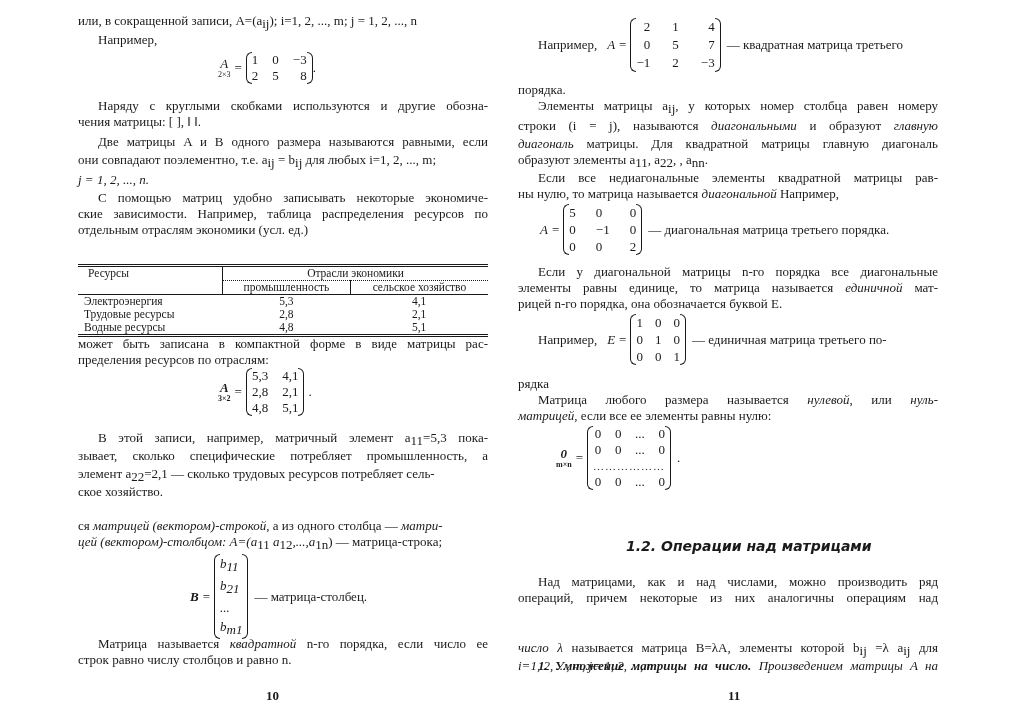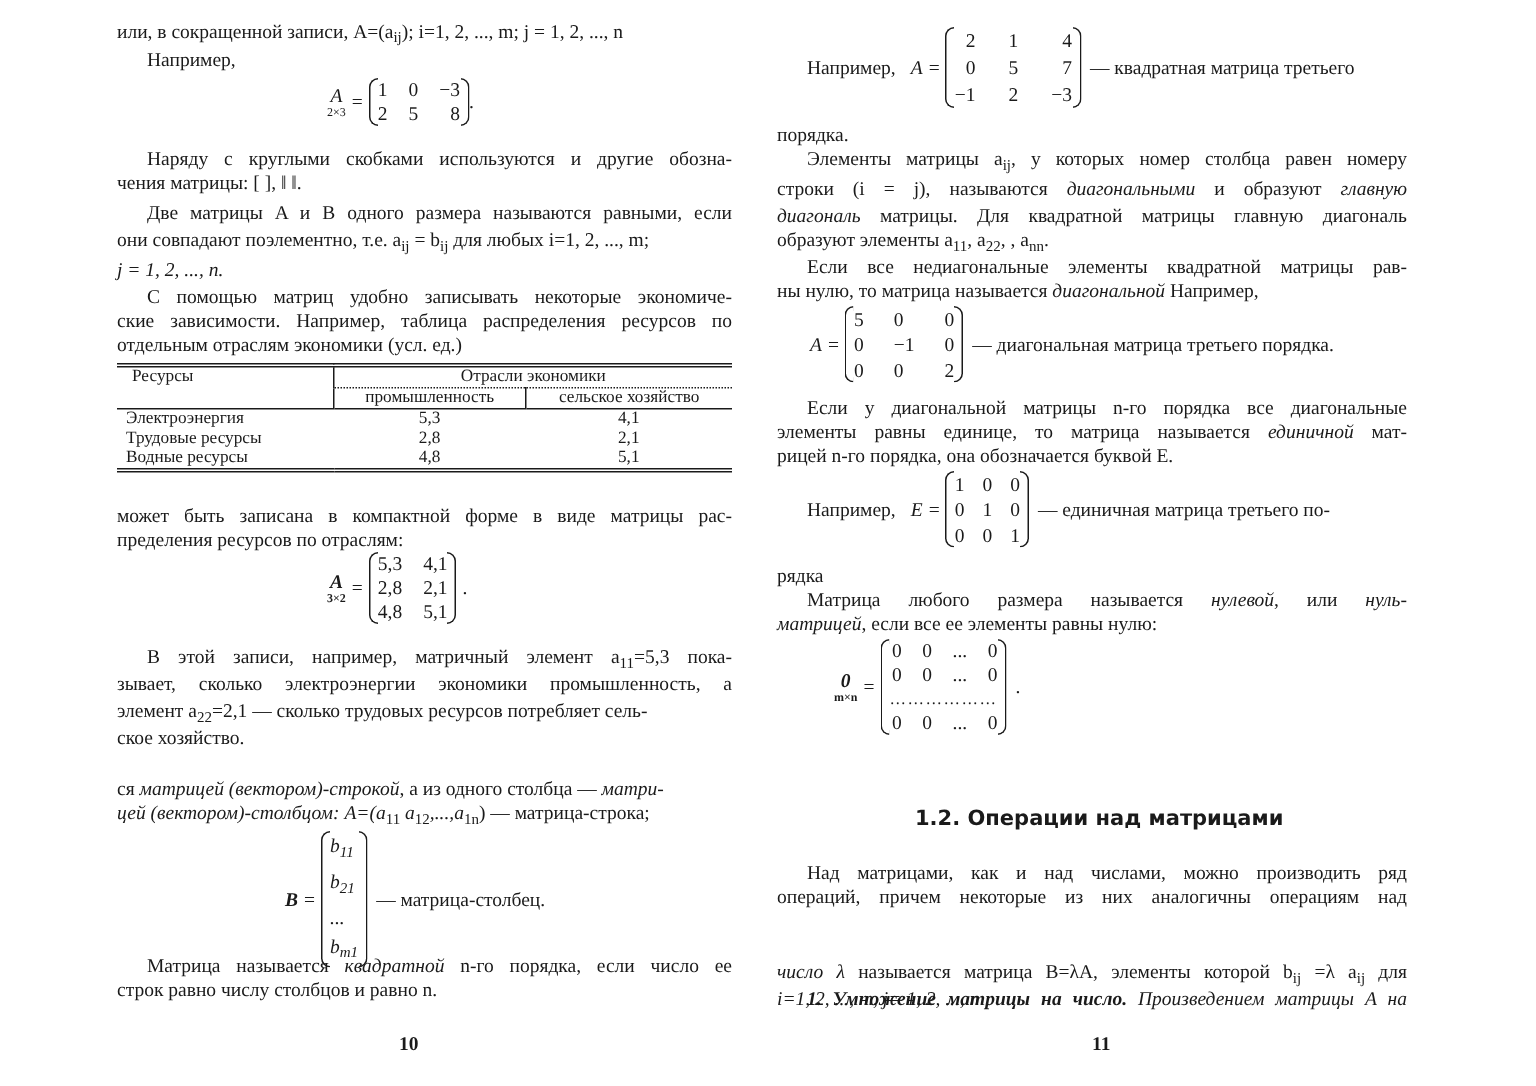--- a/index.html
+++ b/index.html
@@ -6,34 +6,34 @@
   body { width:1024px; height:724px; position:relative; overflow:hidden;
          font-family:"Liberation Serif", "DejaVu Serif", serif; color:#1a1a1a; font-size:13px; }
   .page { position:absolute; top:0; height:724px; }
   .left { left:78px; width:410px; }
   .right { left:518px; width:420px; }
   .line { position:absolute; left:0; white-space:nowrap; line-height:16px; }
   .just { width:100%; text-align:justify; text-align-last:justify; white-space:normal; }
   .ind { text-indent:20px; }
   i, .it { font-style:italic; }
   b { font-weight:bold; }
-  sub { font-size:10px; vertical-align:-3px; }
+  sub { font-size:13px; vertical-align:-3px; }
   .mat { position:absolute; display:flex; align-items:center; }
   .mlabel { display:inline-flex; flex-direction:column; align-items:center; font-style:italic; font-size:13px; line-height:12px; }
   .mlabel small { font-size:8px; font-style:normal; line-height:9px; }
   .mlabel.b { font-weight:bold; }
   .eq { margin:0 4px; }
   .bracket { position:relative; display:inline-block; padding:0 6px; }
   .bracket::before, .bracket::after { content:""; position:absolute; top:0; bottom:0; width:5px; border:1.3px solid #1a1a1a; }
   .bracket::before { left:0; border-right:none; border-radius:6px 0 0 6px; }
   .bracket::after { right:0; border-left:none; border-radius:0 6px 6px 0; }
   .grid { display:grid; column-gap:14px; row-gap:0; line-height:16px; text-align:right; font-size:13px; }
   .dots { font-size:11px; letter-spacing:1px; }
   .after { margin-left:6px; white-space:nowrap; }
-  table.res { position:absolute; border-collapse:collapse; font-size:11.5px; width:410px; left:0; }
+  table.res { position:absolute; border-collapse:collapse; font-size:11.5px; width:410px; left:0;margin-top:22px; }
   table.res td { padding:0 4px; line-height:13px; }
   .rule2 { border-top:3px double #1a1a1a; }
   .rule2b { border-bottom:3px double #1a1a1a; }
   .rule1b { border-bottom:1px solid #1a1a1a; }
   .vr { border-left:1px solid #1a1a1a; }
   .heading { position:absolute; font-family:"DejaVu Sans", "Liberation Sans", sans-serif; font-weight:bold; font-size:14px; }
   .pnum { position:absolute; font-weight:bold; font-size:13px; }
 </style>
 </head>
 <body>
@@ -124,21 +124,21 @@
           <span>4,8</span>
           <span>5,1</span>
         </span>
       </span>
     <span style="margin-left:4px;">.</span>
   </div>
 
   <div class="line just ind" style="top:430px;">
     <span>В этой записи, например, матричный элемент a</span><sub>11</sub><span>=5,3 пока-</span>
   </div>
-  <div class="line just" style="top:448px;">зывает, сколько электроэнергии экономики промышленность, а</div>
+  <div class="line just" style="top:448px;">зывает, сколько специфические потребляет промышленность, а</div>
   <div class="line" style="top:466px;">
     <span>элемент a</span><sub>22</sub><span>=2,1 — сколько трудовых ресурсов потребляет сель-</span>
   </div>
   <div class="line" style="top:484px;">ское хозяйство.</div>
 
   <div class="line" style="top:518px;">
     <span>ся </span><i>матрицей (вектором)-строкой</i><span>, а из одного столбца — </span><i>матри-</i>
   </div>
   <div class="line" style="top:534px;">
     <i>цей (вектором)-столбцом:</i><i> A=(a</i><sub>11</sub><i> a</i><sub>12</sub><i>,...,a</i><sub>1n</sub><span>) — матрица-строка;</span>
@@ -278,21 +278,21 @@
           <span class="dots" style="grid-column: 1 / -1; text-align: left;">………………</span>
           <span>0</span>
           <span>0</span>
           <span>...</span>
           <span>0</span>
         </span>
       </span>
     <span style="margin-left:6px;">.</span>
   </div>
 
-  <div class="heading" style="top:538px; left:92px;">1.2. Операции над матрицами</div>
+  <div class="heading" style="top:538px; left:108px;font-style:italic;">1.2. Операции над матрицами</div>
 
   <div class="line just ind" style="top:574px;">Над матрицами, как и над числами, можно производить ряд</div>
   <div class="line just" style="top:590px;">операций, причем некоторые из них аналогичны операциям над</div>
 
   <div class="line just ind" style="top:658px;">
     <b><i>1. Умножение матрицы на число.</i></b><i> Произведением матрицы A на</i>
   </div>
   <div class="line just" style="top:640px;">
     <i>число λ</i><span> называется матрица B=λA, элементы которой b</span><sub>ij</sub><span> =λ a</span><sub>ij</sub><span>  для</span>
   </div>

